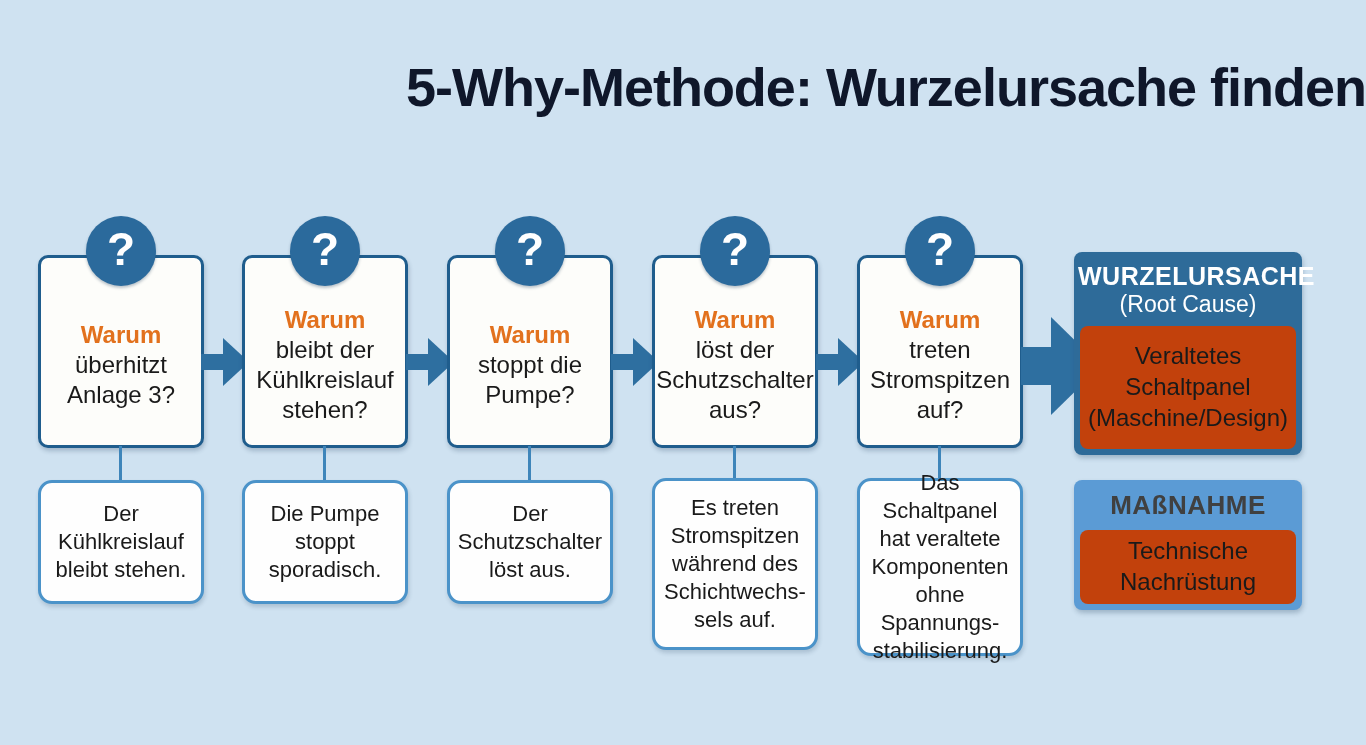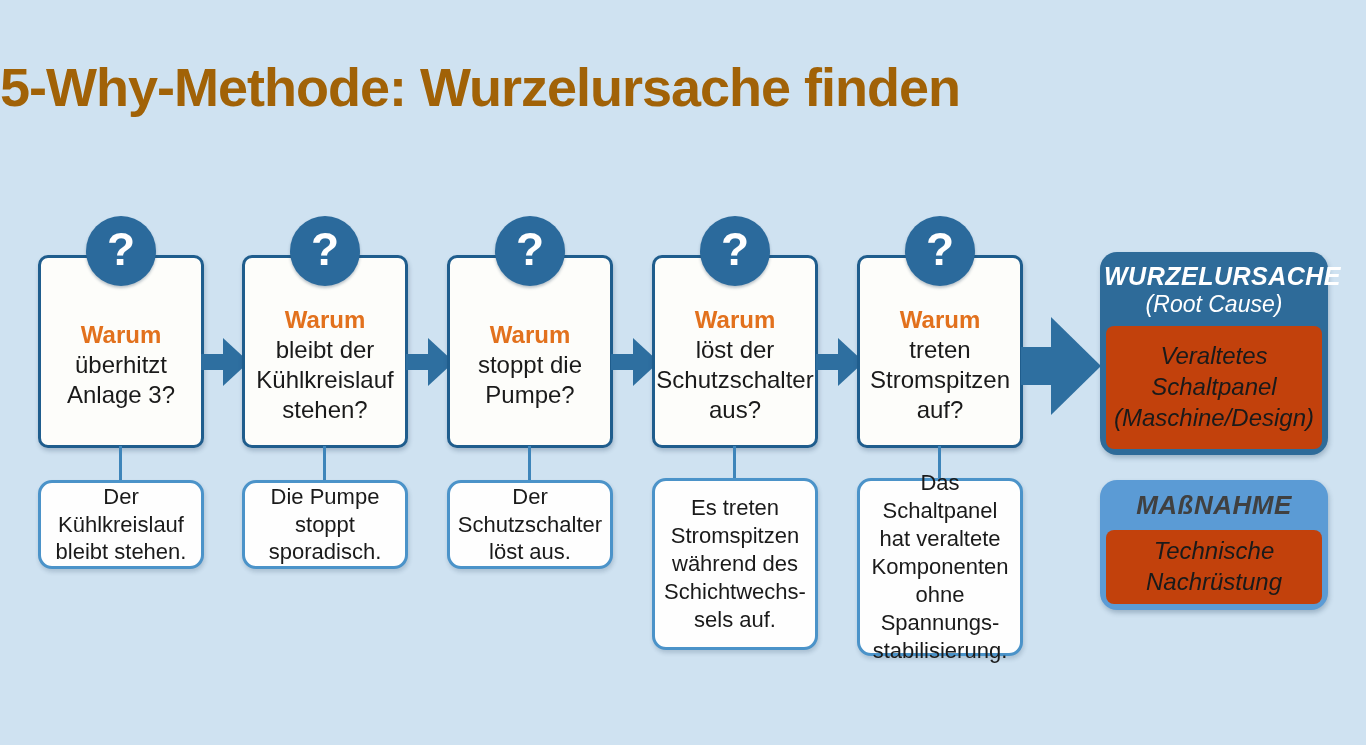--- a/index.html
+++ b/index.html
@@ -9,25 +9,25 @@
   }
   .canvas{
     position:relative;
     width:1366px;height:745px;
     background:#cfe2f1;
     overflow:hidden;
   }
   .title{
     position:absolute;
     top:56px;left:0;width:100%;
-    text-align:left;
+    text-align:right;
     font-size:54px;
     font-weight:700;
     letter-spacing:-1px;
-    color:#a16207;
+    color:#0f172a;
   }
   
   .why-box{
     position:absolute;
     top:255px;
     width:166px;height:193px;
     box-sizing:border-box;
     background:#fdfdfa;
     border:3px solid #1f5d8d;
     border-radius:10px;
@@ -84,21 +84,21 @@
     display:flex;align-items:center;justify-content:center;
     text-align:center;
     padding:8px 4px;
   }
   .a-text{
     color:#1a1a1a;
     font-size:22px;
     line-height:1.27;
     white-space:pre-line;
   }
-  .h100{height:89px;}
+  .h100{height:124px;}
   .h172{top:478px;height:172px;}
   .h178{top:478px;height:178px;}
   
   .arrow{
     position:absolute;
     display:flex;align-items:center;
   }
   .arrow .stem{
     width:22px;height:16px;
     background:#2e6fa0;
@@ -111,27 +111,26 @@
   }
   .arrow.big .stem{width:30px;height:38px;}
   .arrow.big .head{
     border-top:49px solid transparent;
     border-bottom:49px solid transparent;
     border-left:50px solid #2e6fa0;
   }
   
   .result-box{
     position:absolute;
-    left:1100px;width:228px;
+    left:1074px;width:228px;
     box-sizing:border-box;
-    border-radius:17px;
+    border-radius:8px;
     box-shadow:1px 3px 5px rgba(30,60,90,.28);
     display:flex;flex-direction:column;
     text-align:center;
-    font-style:italic;
   }
   .root-cause{top:252px;height:203px;background:#2e6b99;}
   .measure{top:480px;height:130px;background:#5b9bd5;}
   .rc-header{
     color:#fff;
     padding:10px 4px 8px;
   }
   .rc-header .line1{font-size:25px;font-weight:700;letter-spacing:.5px;}
   .rc-header .line2{font-size:23px;}
   .m-header{

